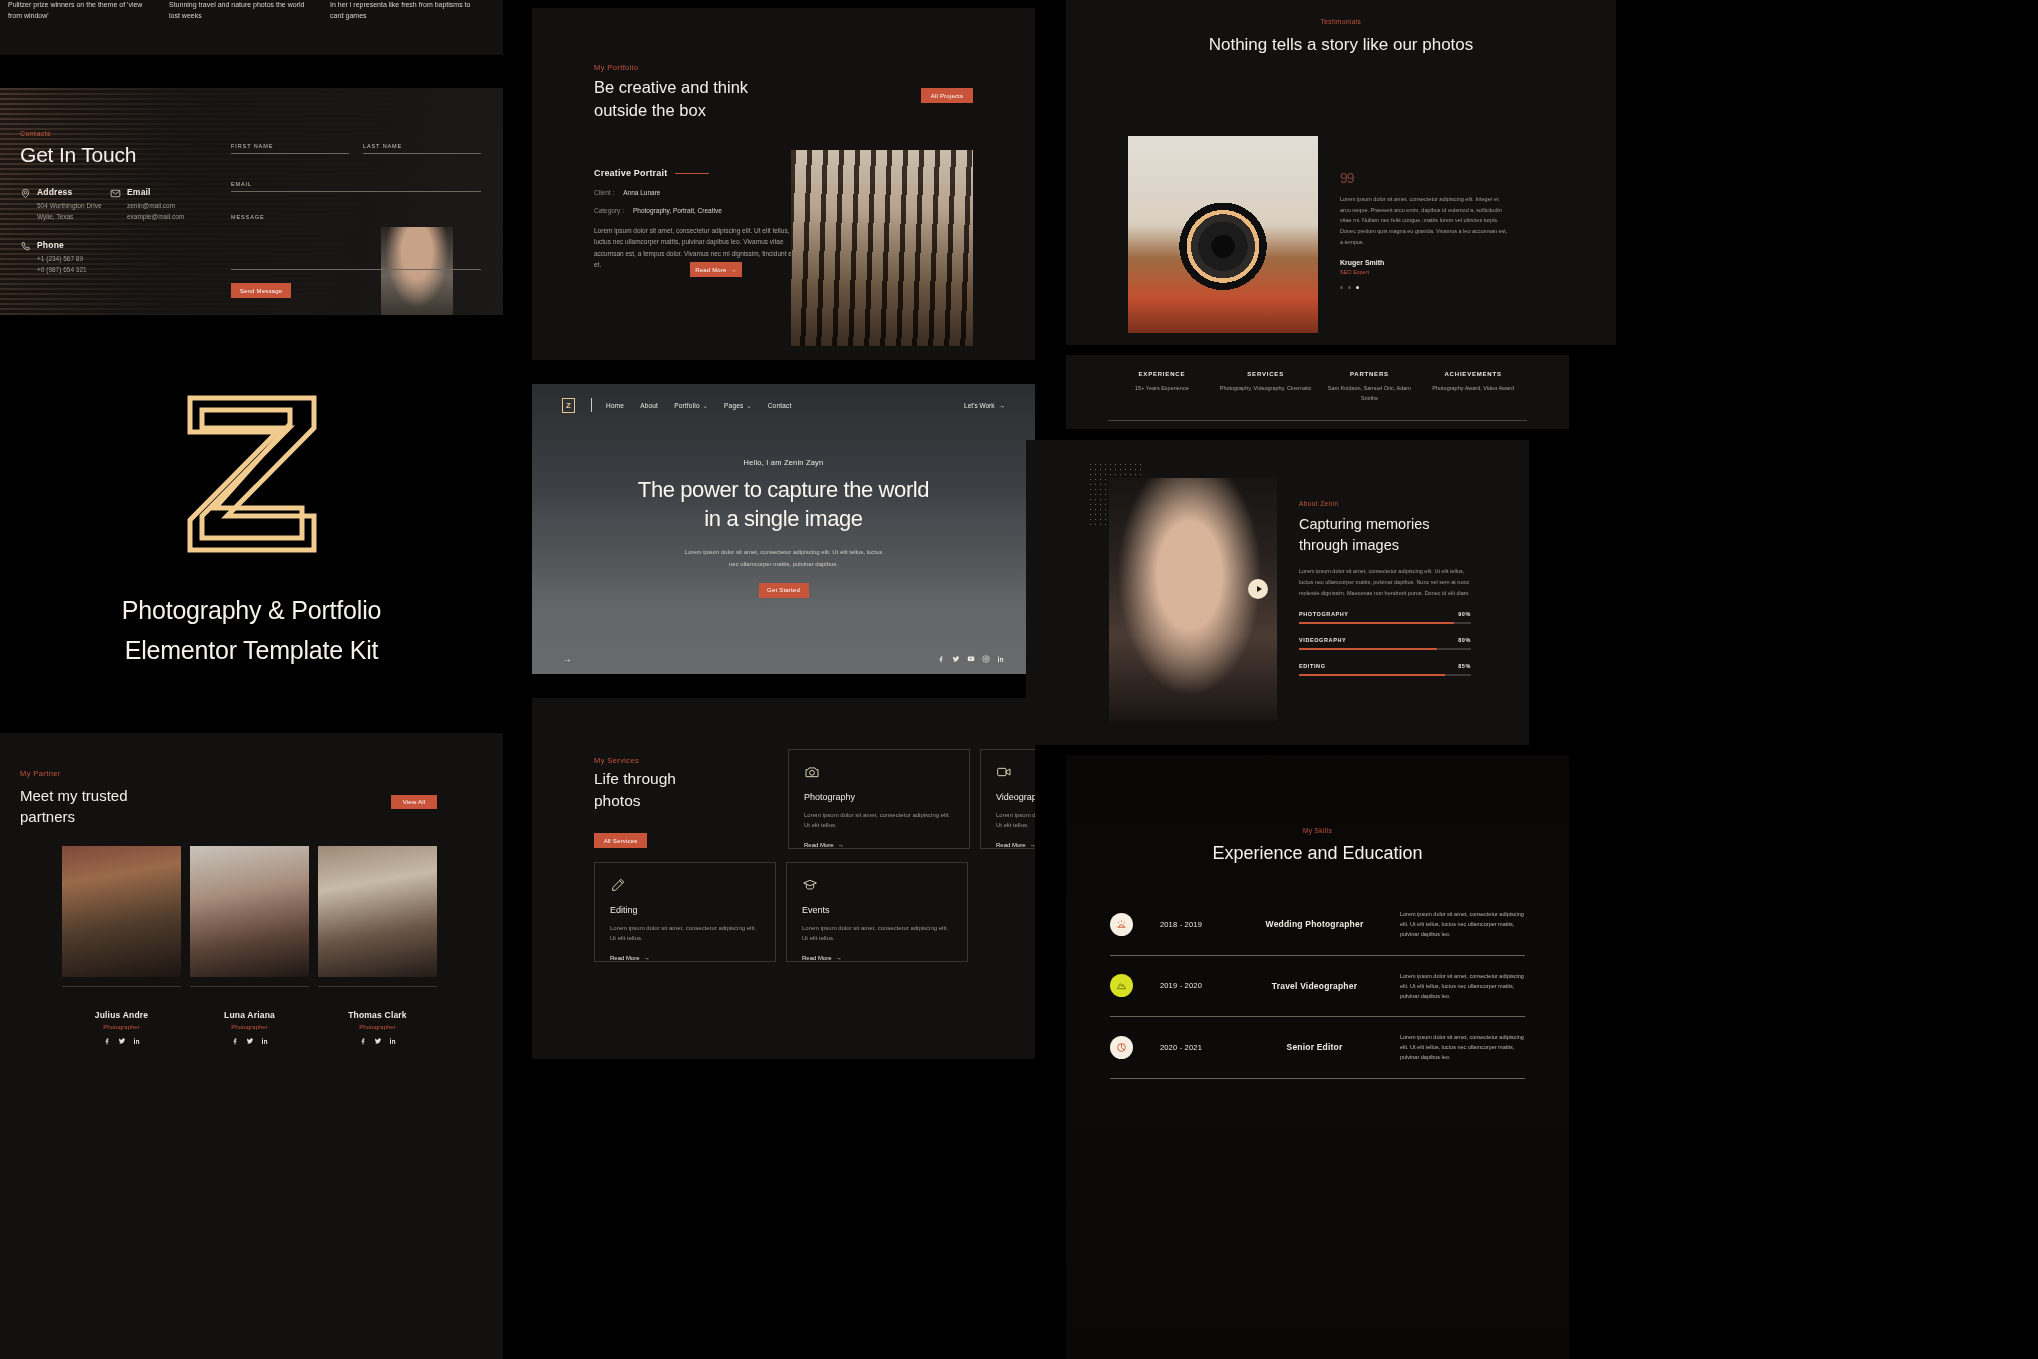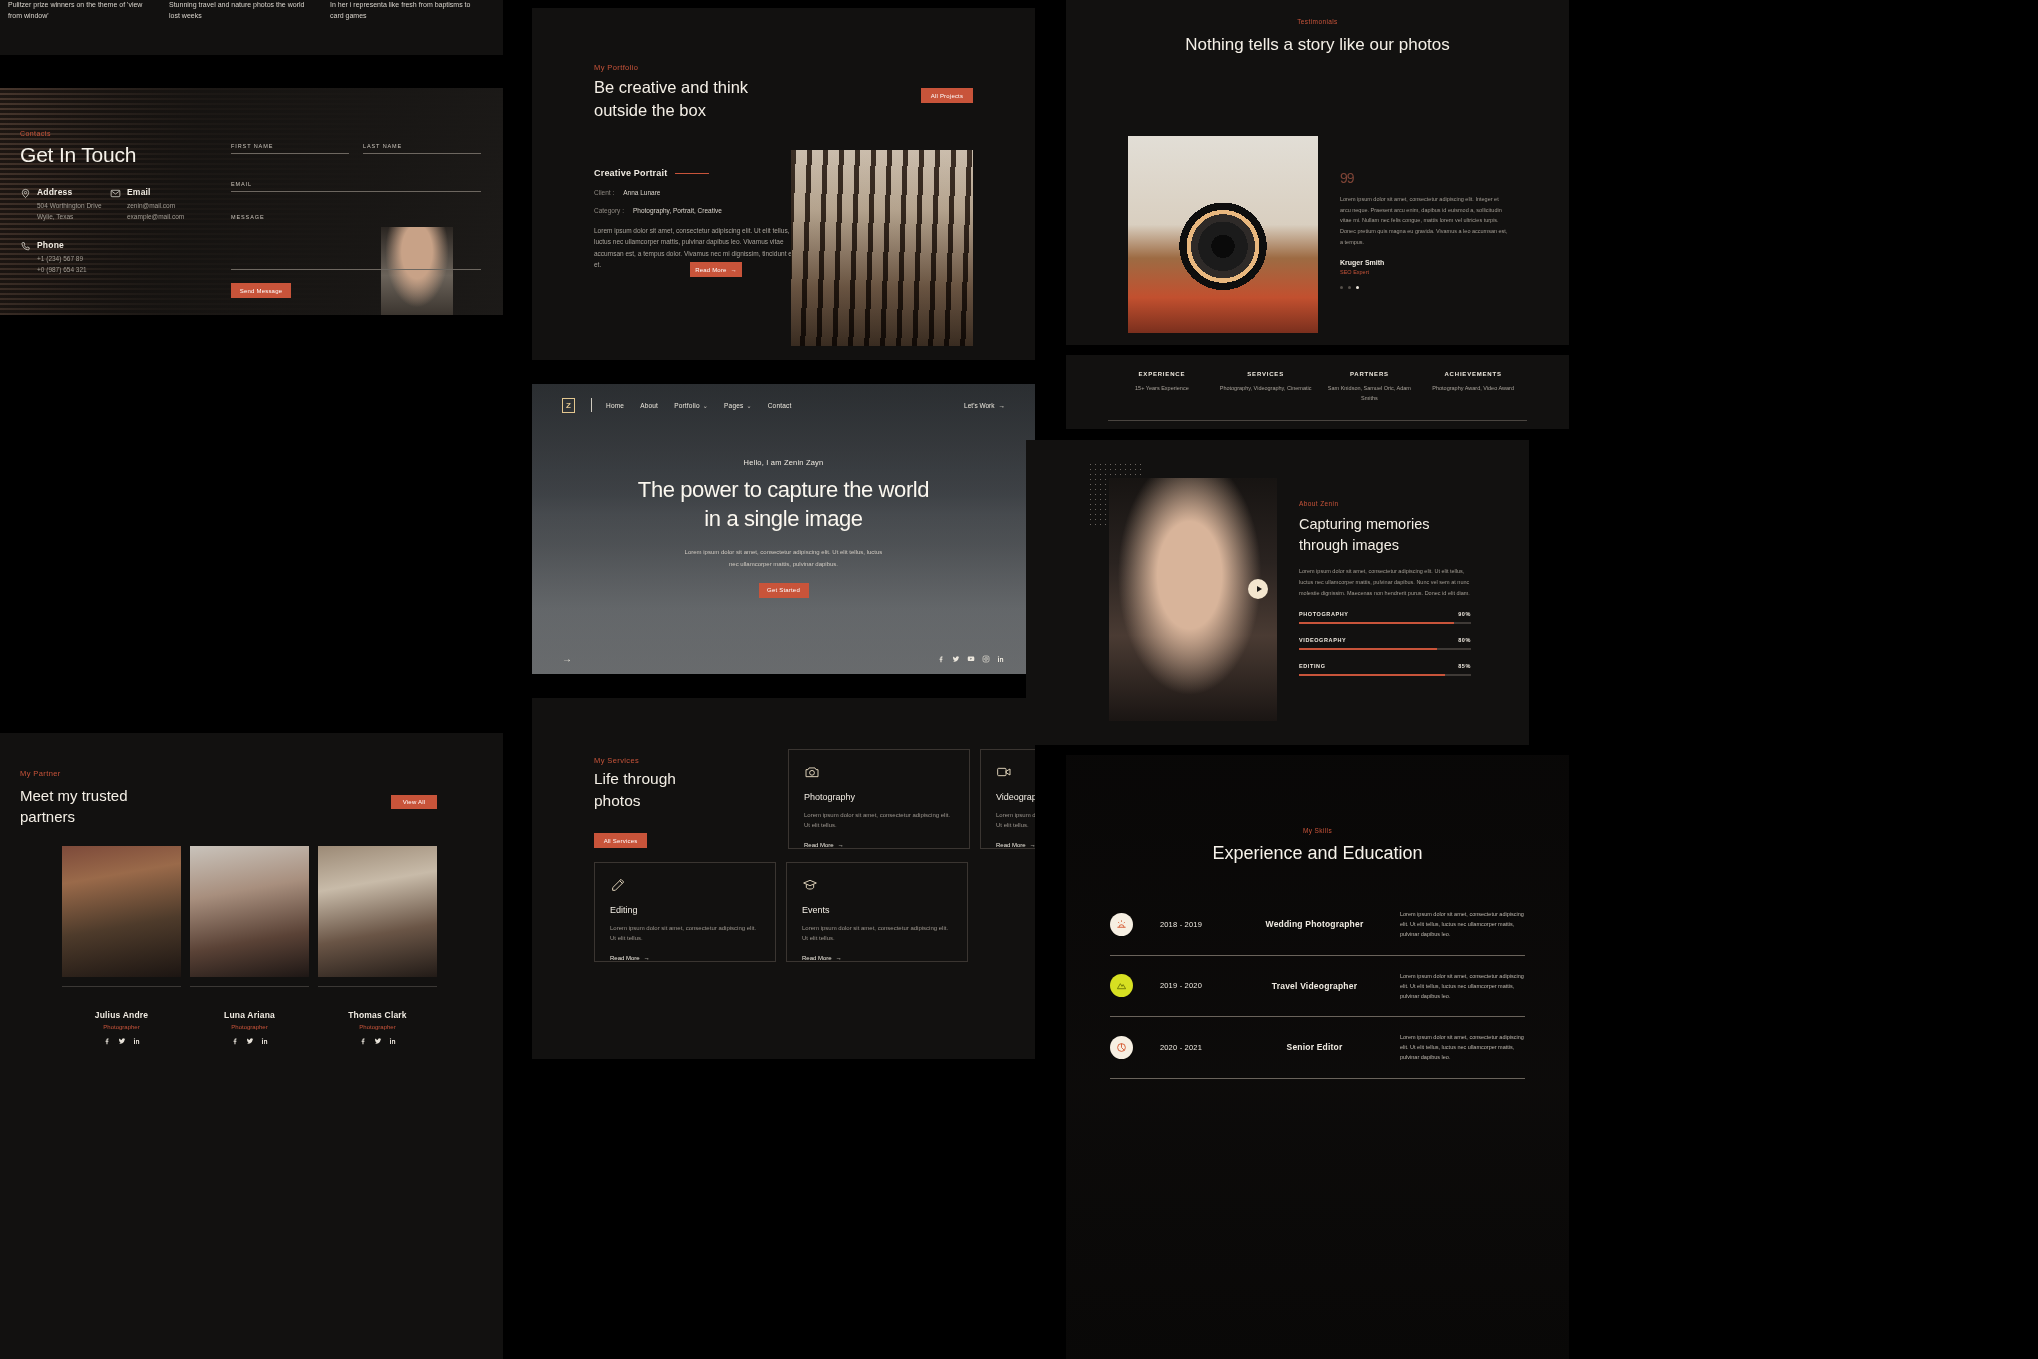--- a/index.html
+++ b/index.html
@@ -152,21 +152,21 @@
   .svc-grid { position: absolute; left: 256px; top: 51px; display: grid; grid-template-columns: repeat(2, 182px); gap: 10px; }
   .svc-grid2 { position: absolute; left: 62px; top: 164px; display: grid; grid-template-columns: repeat(3, 182px); gap: 10px; }
   .svc { border: 1px solid #3a3531; padding: 14px 15px 15px; height: 100px; }
   .svc .sic { width: 16px; height: 16px; color: #e8dcc2; }
   .svc .sic svg { width: 16px; height: 16px; display: block; }
   .svc .sttl { color: #f2ede4; font-size: 9px; font-weight: 400; margin-top: 12px; }
   .svc .sdesc { color: #9b958d; font-size: 6px; line-height: 1.7; margin-top: 8px; }
   .svc .more { color: #ece7dd; font-size: 6px; margin-top: 12px; display: inline-flex; gap: 4px; }
 
   
-  #testi { left: 1066px; top: 0px; width: 503px; height: 345px; background: #121110; }
+  #testi { left: 1066px; top: 0px; width: 550px; height: 345px; background: #121110; }
   #testi .eyebrow { text-align: center; font-size: 6.5px; margin-top: 18px; }
   #testi h2 { text-align: center; color: #f4efe6; font-size: 17px; font-weight: 400; line-height: 1.43; margin-top: 8px; padding: 0 60px; }
   #testi .tphoto { position: absolute; left: 62px; top: 136px; width: 190px; height: 197px; }
   .tbody { position: absolute; left: 274px; top: 170px; width: 168px; }
   .tbody .quote { color: #7e4436; font-size: 14px; letter-spacing: -1px; }
   .tbody .qtxt { color: #a39d94; font-size: 5.5px; line-height: 1.95; margin-top: 8px; }
   .tbody .aname { color: #f0ebe2; font-size: 7px; font-weight: 700; margin-top: 11px; }
   .tbody .arole { color: #c8543a; font-size: 5.5px; margin-top: 3px; }
   .dots { display: flex; gap: 5px; margin-top: 11px; }
   .dots b { width: 3px; height: 3px; border-radius: 50%; background: #55504a; display: block; }
@@ -293,20 +293,32 @@
             <span>EMAIL</span>
           </div>
         <div class="fline" style="margin-top:18px;height:60px">
             <span style="top:4px;bottom:auto">MESSAGE</span>
           </div>
         <div class="btn-red">Send Message</div>
       </div>
     </div>
   </div>
 
+  <div class="panel" id="brand">
+    <div class="logo">
+      <svg width="160" height="172" viewBox="0 0 160 172" fill="none" stroke="#f2cc8f" stroke-width="5">
+        <path d="M18 10 H142 V40 L55 128 H142 V162 H18 V132 L105 44 H18 Z"></path>
+        <path d="M30 22 H118 V36 L43 120 H130 V150 H30 V128 L117 40 H30 Z"></path>
+      </svg>
+    </div>
+    <div class="title">
+      <div>Photography &amp; Portfolio</div>
+      <div>Elementor Template Kit</div>
+    </div>
+  </div>
 
   <div class="panel" id="partners">
     <div class="head">
       <div class="eyebrow">My Partner</div>
       <h2>
         <span>Meet my trusted</span><br>
         <span>partners</span>
       </h2>
     </div>
     <div class="btn-red">View All</div>

